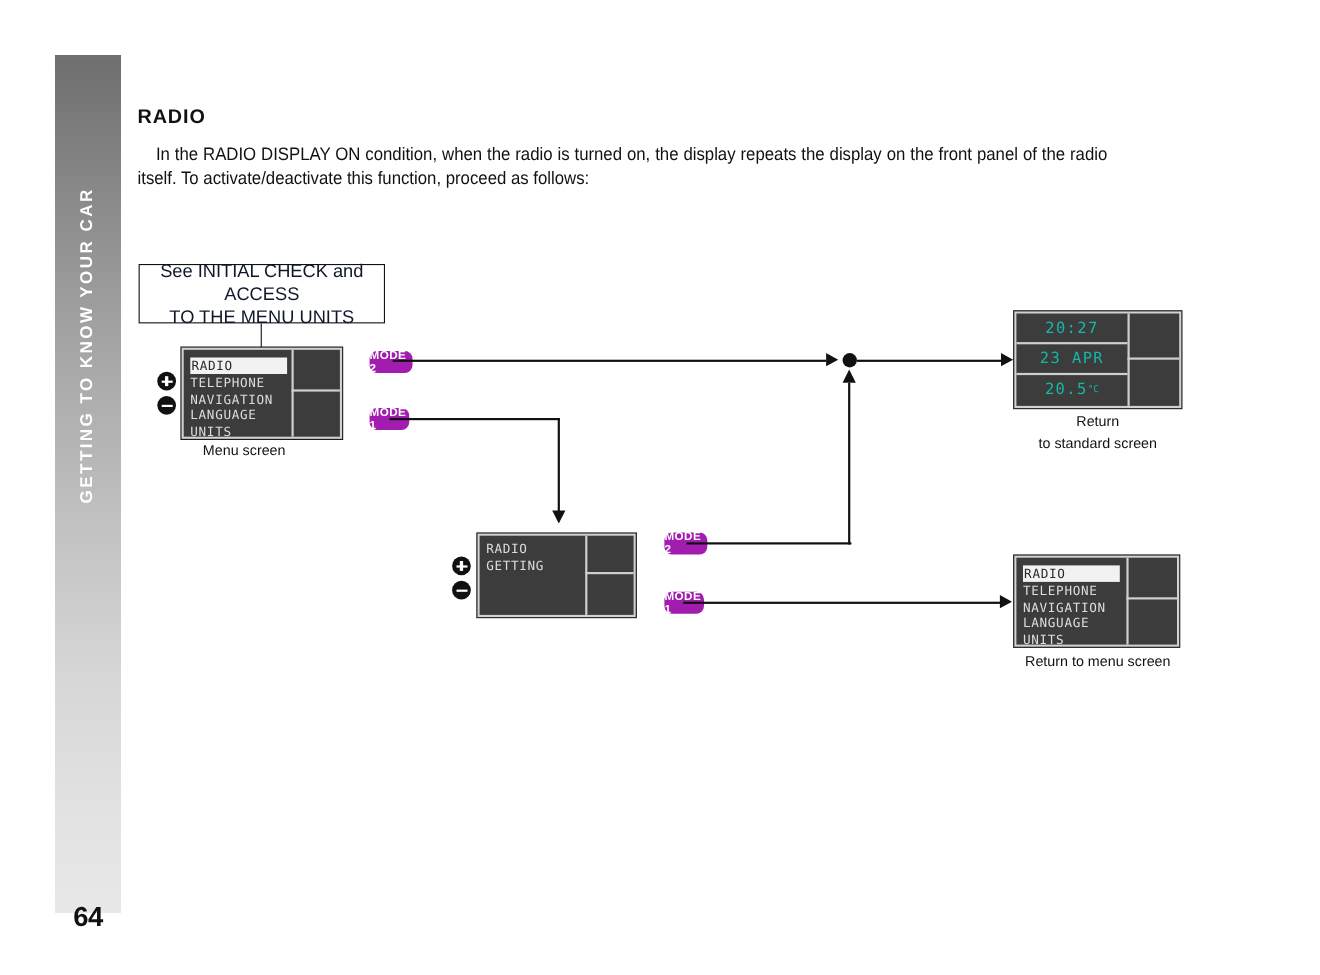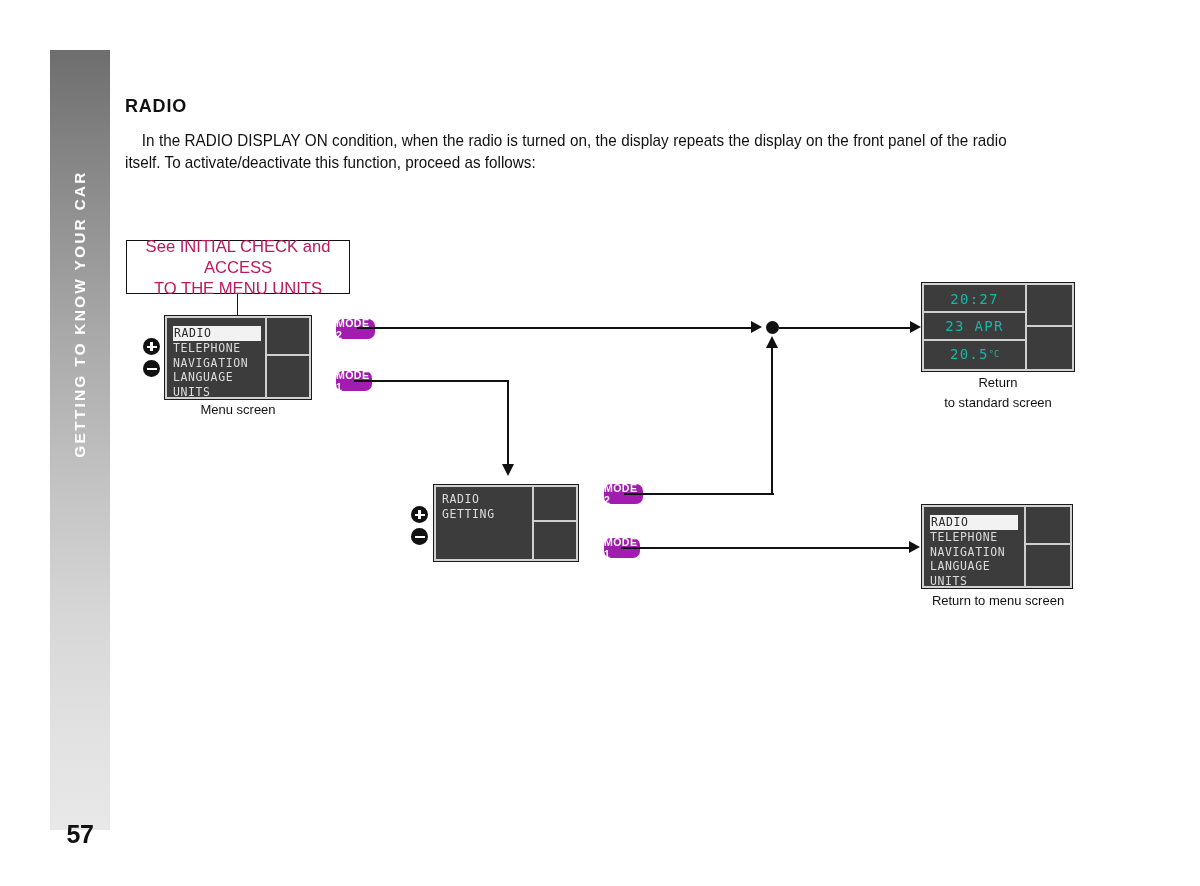--- a/index.html
+++ b/index.html
@@ -85,21 +85,21 @@
     position: absolute;
     border: 1.5px solid #111111;
     background: #ffffff;
     box-sizing: border-box;
     display: flex;
     align-items: center;
     justify-content: center;
     text-align: center;
     font-size: 16.6px;
     line-height: 21px;
-    color: #be185d;
+    color: #0f172a;
   }
 
   
   .lcd {
     position: absolute;
     background: #3c3c3c;
     border: 2.5px solid #d2d2d2;
     box-sizing: border-box;
     outline: 1.5px solid #1a1a1a;
   }
@@ -227,21 +227,21 @@
     width: 13px; height: 13px;
     border-radius: 50%;
     background: #111111;
   }
 </style>
 </head>
 <body>
 
 <div id="sidebar">
   <div id="sidebar-label">GETTING TO KNOW YOUR CAR</div>
-  <div id="page-number">57</div>
+  <div id="page-number">64</div>
 </div>
 
 <div id="section-title">RADIO</div>
 
 <div id="body-paragraph"><span class="indent"></span><span>In the RADIO DISPLAY ON condition, when the radio is turned on, the display repeats the display on the front panel of the radio itself. To activate/deactivate this function, proceed as follows:</span></div>
 
 <div class="note-box" style="left:126px; top:240px; width:224px; height:54px;">
   <div>
     <div>See INITIAL CHECK and ACCESS</div>
     <div>TO THE MENU UNITS</div>
@@ -256,21 +256,21 @@
     <div class="hdiv" style="left:98px; right:0; top:36px;"></div>
     <div class="lcd-list">
       <div><span class="lcd-line hl" style="min-width:86px;">RADIO</span></div>
       <div class="lcd-line">TELEPHONE</div>
       <div class="lcd-line">NAVIGATION</div>
       <div class="lcd-line">LANGUAGE</div>
       <div class="lcd-line">UNITS</div>
     </div>
   </div>
 </div>
-<div class="caption" style="left:168px; top:400px; width:140px;">Menu screen</div>
+<div class="caption" style="left:152px; top:400px; width:140px;">Menu screen</div>
 
 <div class="pm-icon plus" style="left:143px; top:338px;"></div>
 <div class="pm-icon minus" style="left:143px; top:360px;"></div>
 
 <div class="mode-btn" style="left:317px; top:319px; width:39px; height:20px;">MODE 2</div>
 <div class="mode-btn" style="left:317px; top:371px; width:36px; height:20px;">MODE 1</div>
 
 <div class="line-h" style="left:357px; top:327px; width:394px;"></div>
 <div class="arrow-r" style="left:751px; top:321px;"></div>
 <div class="junction-dot" style="left:766px; top:321px;"></div>

